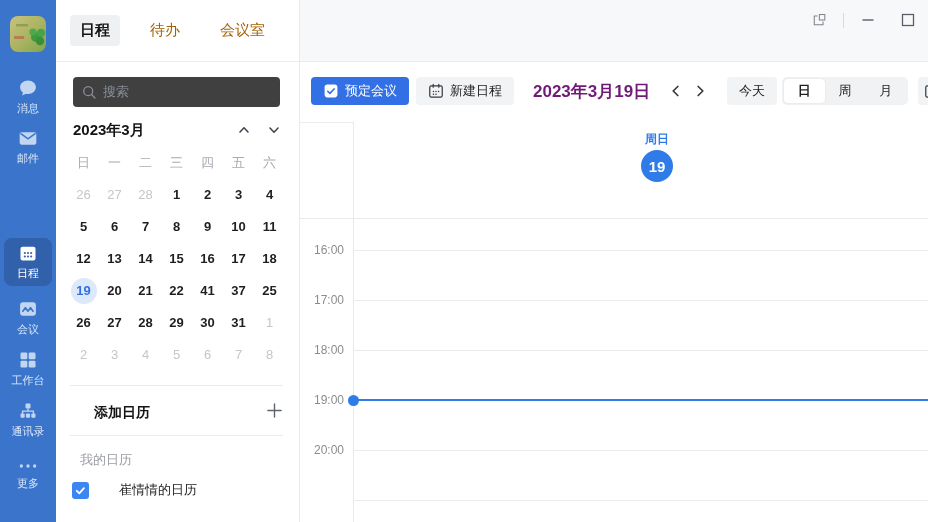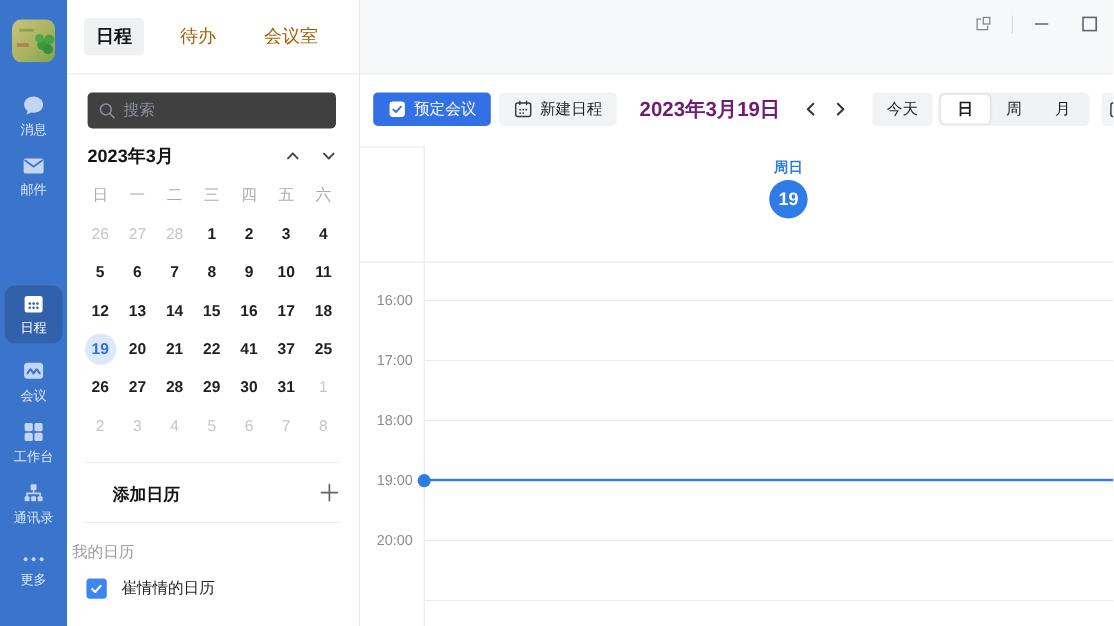--- a/index.html
+++ b/index.html
@@ -37,22 +37,22 @@
   .mini-days { position:absolute; left:12px; top:179px; width:220px; display:grid; grid-template-columns:repeat(7,31px); grid-auto-rows:32px; }
   .dc { align-self:center; justify-self:center; width:26px; height:26px; line-height:26px; border-radius:50%; text-align:center; font-size:13px; font-weight:bold; color:#1F1F1F; cursor:pointer; }
   .dc.muted { color:#C3C6CB; font-weight:normal; }
   .dc.sel { background:#DCE9FB; color:#3370E0; }
 
   .divider { position:absolute; left:14px; width:213px; height:1px; background:#EBEBEB; }
   .d1 { top:385px; } .d2 { top:435px; }
   .addcal-label { position:absolute; left:14px; top:404px; font-size:14px; font-weight:bold; color:#141414;margin-left:24px; }
   .addcal-btn { position:absolute; left:210px; top:402px; width:20px; height:20px; cursor:pointer; }
   .addcal-btn svg { width:17px; height:17px; }
-  .mycal-title { position:absolute; left:4px; top:451px; font-size:13px; color:#9A9DA3; }
-  .cal-check-row { position:absolute; left:16px; top:481px; display:flex; align-items:center; gap:12px; cursor:pointer; }
+  .mycal-title { position:absolute; left:24px; top:451px; font-size:13px; color:#9A9DA3; }
+  .cal-check-row { position:absolute; left:16px; top:481px; display:flex; align-items:center; gap:30px; cursor:pointer; }
   .checkbox { width:17px; height:17px; border-radius:3px; background:#3C86F4; display:inline-flex; align-items:center; justify-content:center; }
   .checkbox svg { width:13px; height:13px; }
   .cal-check-label { font-size:13px; color:#1F1F1F; }
 
   
   .main { position:absolute; left:300px; top:0; width:628px; height:522px; background:#fff; overflow:hidden; }
   .window-strip { position:absolute; left:0; top:0; width:100%; height:62px; background:#F7F8FA; border-bottom:1px solid #ECECEC; }
   .win-controls { position:absolute; right:10px; top:10px; display:flex; align-items:center; gap:14px; }
   .win-btn { width:20px; height:20px; display:flex; align-items:center; justify-content:center; cursor:pointer; }
   .win-btn svg { width:16px; height:16px; }

